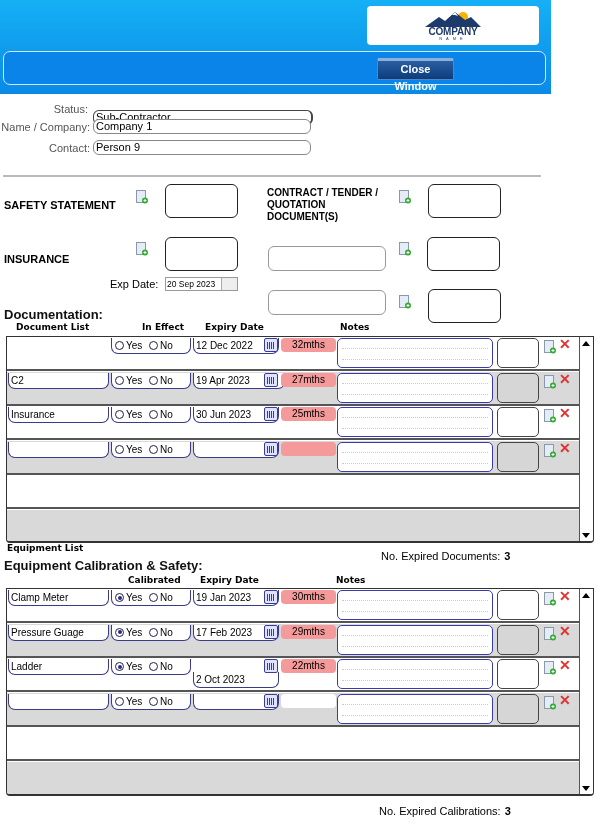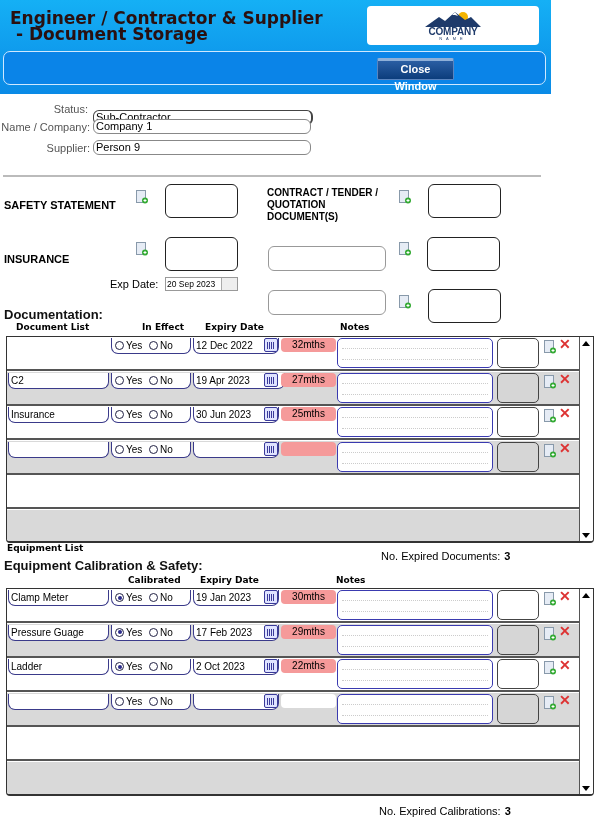--- a/index.html
+++ b/index.html
@@ -37,42 +37,38 @@
   .scroll { position:absolute; right:0; top:0; width:14px; bottom:0; border-left:1px solid #555; background:#fff; }
   .arrow { position:absolute; left:2px; width:0; height:0; border-left:4px solid transparent; border-right:4px solid transparent; }
   .count-lbl { position:absolute; font-size:11px; color:#000; }
   .count-val { font-weight:bold; font-size:11px; margin-left:4px; }
   .del { position:absolute; top:0; color:#d33; font-size:14px; font-weight:bold; line-height:14px; }
 </style>
 </head>
 <body>
 
 <div class="header">
-  <div class="title">
-    <div>Engineer / Contractor &amp; Supplier</div>
-    <div style="white-space:pre"> - Document Storage</div>
-  </div>
   <div class="logo-box">
     <svg width="56" height="16" viewBox="0 0 56 16">
       <circle cx="38" cy="6" r="5" fill="#f4b400"></circle>
       <polygon points="0,16 14,6 20,10 30,1 40,9 46,6 56,16" fill="#1e3a6a"></polygon>
       <polygon points="27,4 30,1 33,5 30,4" fill="#fff"></polygon>
     </svg>
     <div class="logo-company">COMPANY</div>
     <div class="logo-name">NAME</div>
   </div>
   <div class="toolbar"></div>
   <div class="close-btn">Close Window</div>
 </div>
 
 <div class="lbl" style="left:10px;top:103px;width:78px;">Status:</div>
 <div class="field" style="left:93px;top:102px;width:220px;border-color:#444;border-right-width:2px;border-bottom-width:2px;margin-top:8px;">Sub-Contractor</div>
 <div class="lbl" style="left:0px;top:121px;width:90px;">Name / Company:</div>
 <div class="field" style="left:93px;top:119px;width:218px;">Company 1</div>
-<div class="lbl" style="left:10px;top:142px;width:80px;">Supplier:</div>
+<div class="lbl" style="left:10px;top:142px;width:80px;">Contact:</div>
 <div class="field" style="left:93px;top:140px;width:218px;">Person 9</div>
 
 <div class="hr"></div>
 
 <div class="sect" style="left:4px;top:199px;">SAFETY STATEMENT</div>
 <svg class="upl" style="left:136px;top:190px;" viewBox="0 0 12 14">
     <rect x="0.5" y="0.5" width="9" height="12" fill="#e6ecf5" stroke="#8899aa"></rect>
     <circle cx="9" cy="10.5" r="3" fill="#3a3"></circle>
     <path d="M7.5 10.5h3M9 9v3" stroke="#fff" stroke-width="1"></path>
   </svg>
@@ -256,21 +252,21 @@
         <path d="M7.5 10.5h3M9 9v3" stroke="#fff" stroke-width="1"></path>
       </svg>
         <div class="del" style="left:552px;">✕</div>
     </div>
     <div class="prow" style="top: 69px;">
         <div class="cell" style="left:1px;width:101px;">Ladder</div>
         <div class="cell" style="left:104px;width:80px;padding-left:3px;font-size:10px;">
           <span><span class="radio on"></span><span>Yes</span></span>
           <span style="margin-left:4px"><span class="radio"></span><span>No</span></span>
         </div>
-        <div class="cell" style="left:186px;width:86px;">2 Oct 2023</div>
+        <div class="cell" style="left:186px;width:86px;margin-top:13px;">2 Oct 2023</div>
         <div class="cal" style="left:257px;"></div>
         <div class="mths" style="left:274px;">22mths</div>
         <div class="notes" style="left:330px;"></div>
         <div class="thumb" style="left:490px;"></div>
         <svg class="upl" style="left:537px;top:3px;" viewBox="0 0 12 14">
         <rect x="0.5" y="0.5" width="9" height="12" fill="#e6ecf5" stroke="#8899aa"></rect>
         <circle cx="9" cy="10.5" r="3" fill="#3a3"></circle>
         <path d="M7.5 10.5h3M9 9v3" stroke="#fff" stroke-width="1"></path>
       </svg>
         <div class="del" style="left:552px;">✕</div>

